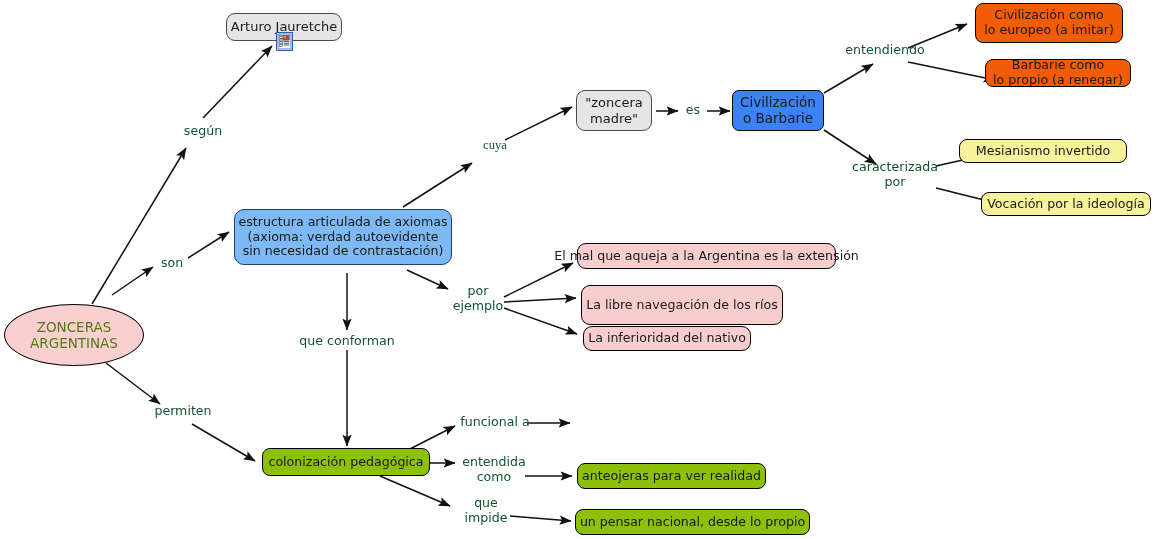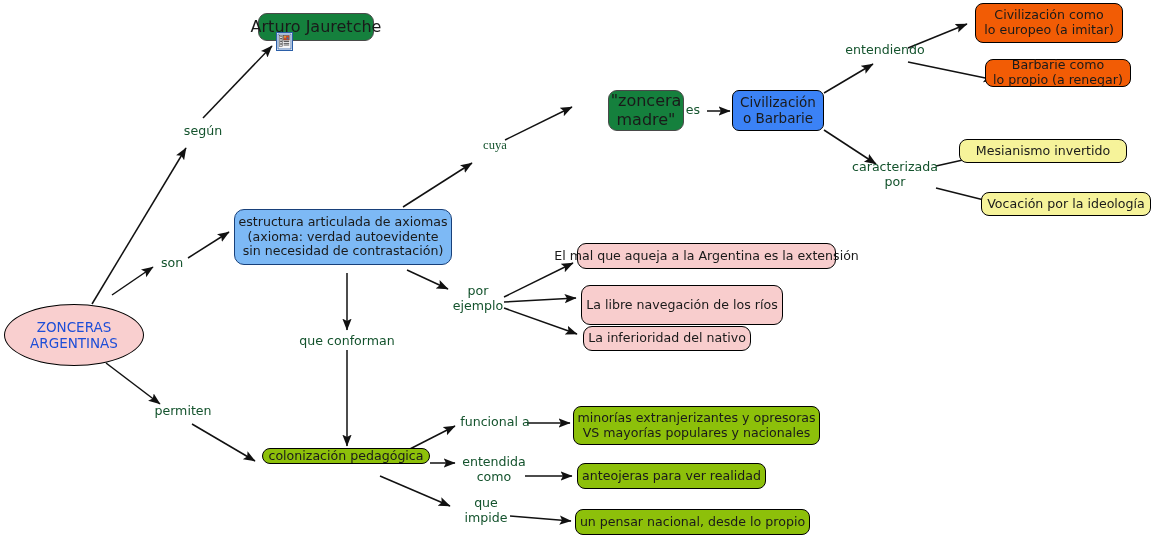--- a/index.html
+++ b/index.html
@@ -36,25 +36,24 @@
     justify-content: center;
     text-align: center;
     color: #1a1a1a;
     border: 1px solid #000000;
     border-radius: 8px;
     line-height: 1.18;
     white-space: pre;
     z-index: 3;
   }
   .node.pale {
-    background: #15803d;
+    background: #e5e5e5;
     border-color: #4a4a4a;
     border-radius: 9px;
-    font-size: 16px;
-    margin-left: 32px;
+    font-size: 13px;
   }
   .node.blue {
     background: #7db9f5;
     border-color: #18407a;
     border-radius: 10px;
     font-size: 12.6px;
   }
   .node.amber {
     background: #3b82f6;
     border-color: #000000;
@@ -93,21 +92,21 @@
     display: flex;
     align-items: center;
     justify-content: center;
     text-align: center;
     background: #f9cfcf;
     border: 1px solid #000000;
     border-radius: 50%;
     font-size: 13.5px;
     line-height: 1.2;
     white-space: pre;
-    color: #1d4ed8;
+    color: #4d7c0f;
     z-index: 3;
   }
 
   
   .edge-label {
     position: absolute;
     font-size: 12.6px;
     color: #14532d;
     line-height: 1.16;
     text-align: center;
@@ -239,24 +238,22 @@
   <div class="node yellow" style="left:959px; top:139px; width:168px; height:24px;">Mesianismo invertido</div>
 
   <div class="node yellow" style="left:981px; top:192px; width:170px; height:24px;">Vocación por la ideología</div>
 
   <div class="node pink" style="left:577px; top:243px; width:259px; height:26px;">El mal que aqueja a la Argentina es la extensión</div>
 
   <div class="node pink" style="left:581px; top:285px; width:202px; height:40px;">La libre navegación de los ríos</div>
 
   <div class="node pink" style="left:583px; top:326px; width:168px; height:25px;">La inferioridad del nativo</div>
 
-  <div class="node green" style="left:262px; top:448px; width:168px; height:16px;">colonización pedagógica</div>
-
-  <div class="node green" style="left:573px; top:406px; width:247px; height:39px;">minorías extranjerizantes y opresoras
-VS mayorías populares y nacionales</div>
+  <div class="node green" style="left:262px; top:448px; width:168px; height:28px;">colonización pedagógica</div>
+
 
   <div class="node green" style="left:577px; top:463px; width:189px; height:26px;">anteojeras para ver realidad</div>
 
   <div class="node green" style="left:575px; top:509px; width:235px; height:26px;">un pensar nacional, desde lo propio</div>
 
   <div class="edge-label" style="left:175px; top:124px; width:56px;">según</div>
 
   <div class="edge-label" style="left:155px; top:256px; width:34px;">son</div>
 
   <div class="edge-label" style="left:150px; top:404px; width:66px;">permiten</div>

